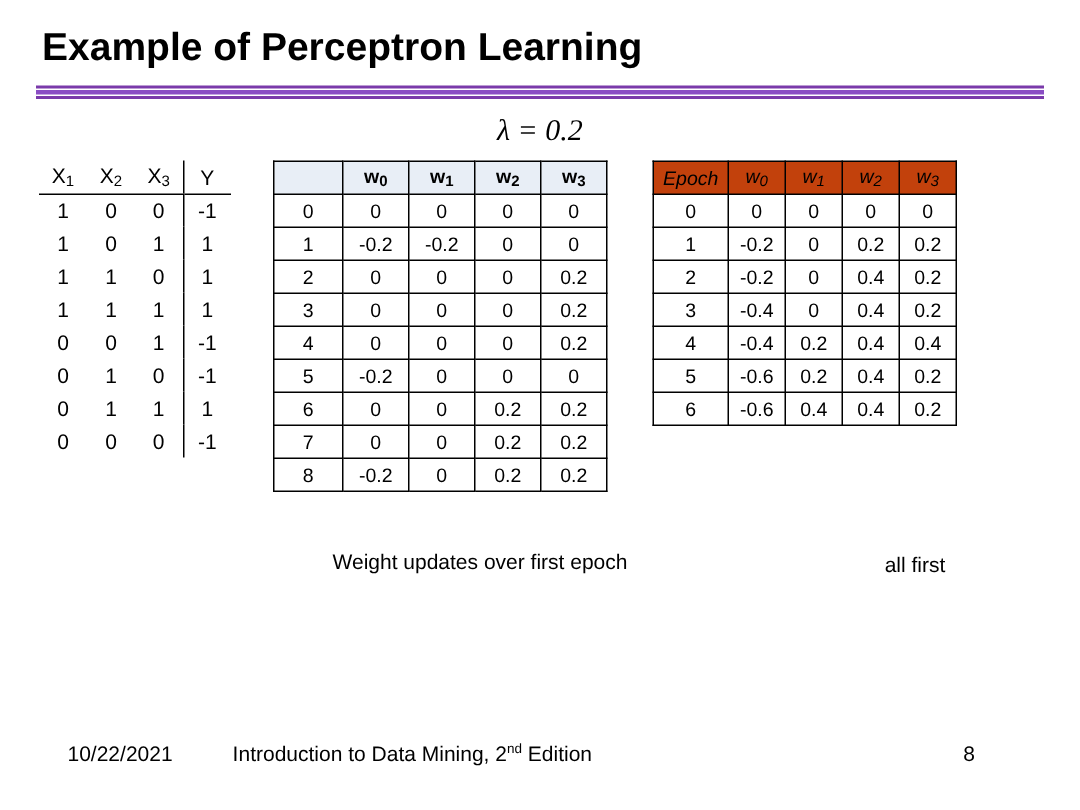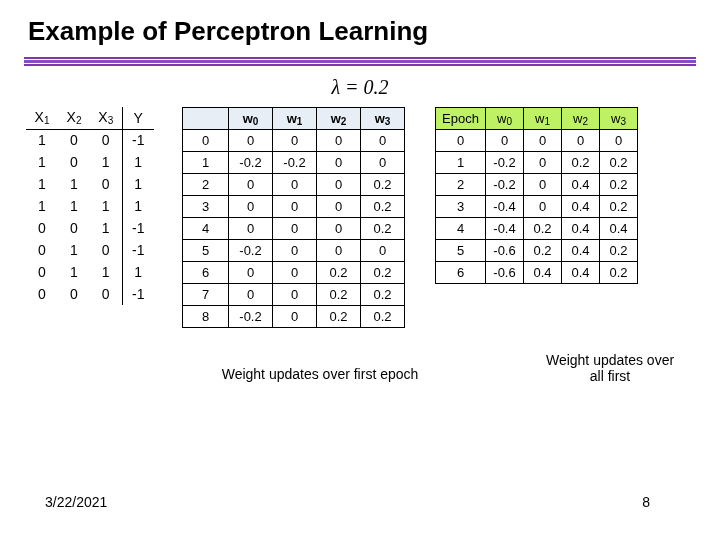--- a/index.html
+++ b/index.html
@@ -56,21 +56,21 @@
   .t2 { margin-left: 28px; }
   .t2 th, .t2 td { border:1px solid #000; font-size:13px; height:22px; }
   .t2 th { background:#e8eef6; }
   .t2 .c0 { width:46px; }
   .t2 .cw { width:44px; }
   .t2 .blankhead { background:#e8eef6; }
 
   
   .t3 { margin-left: 30px; }
   .t3 th, .t3 td { border:1px solid #000; font-size:13px; height:22px; }
-  .t3 th { background:#bef264; font-weight:normal; }
+  .t3 th { background:#c2410c; font-weight:normal;font-style:italic; }
   .t3 .c0 { width:50px; }
   .t3 .cw { width:38px; }
 
   .cap {
     font-size:14px;
     text-align:center;
   }
   .cap1 { width:240px; margin-left:200px; margin-top:12px; position:absolute; top:354px; }
   .cap2 { width:160px; position:absolute; top:352px; left:530px; }
 
@@ -298,19 +298,22 @@
           <td class="cw">0.4</td>
           <td class="cw">0.2</td>
         </tr>
     </tbody>
   </table>
 
 </div>
 
 <div class="cap cap1">Weight updates over first epoch</div>
 <div class="cap cap2">
-  <span>Weight updates over</span><br><span>all first</span>
+  <br><span>all first</span>
 </div>
 
 <div class="footer">
-  <div class="date">3/22/2021</div>
+  <div class="date">10/22/2021</div>
+  <div class="book">
+    <span>Introduction to Data Mining, 2</span><span class="sup">nd</span><span> Edition</span>
+  </div>
   <div class="page">8</div>
 </div>
 
 </body></html>

